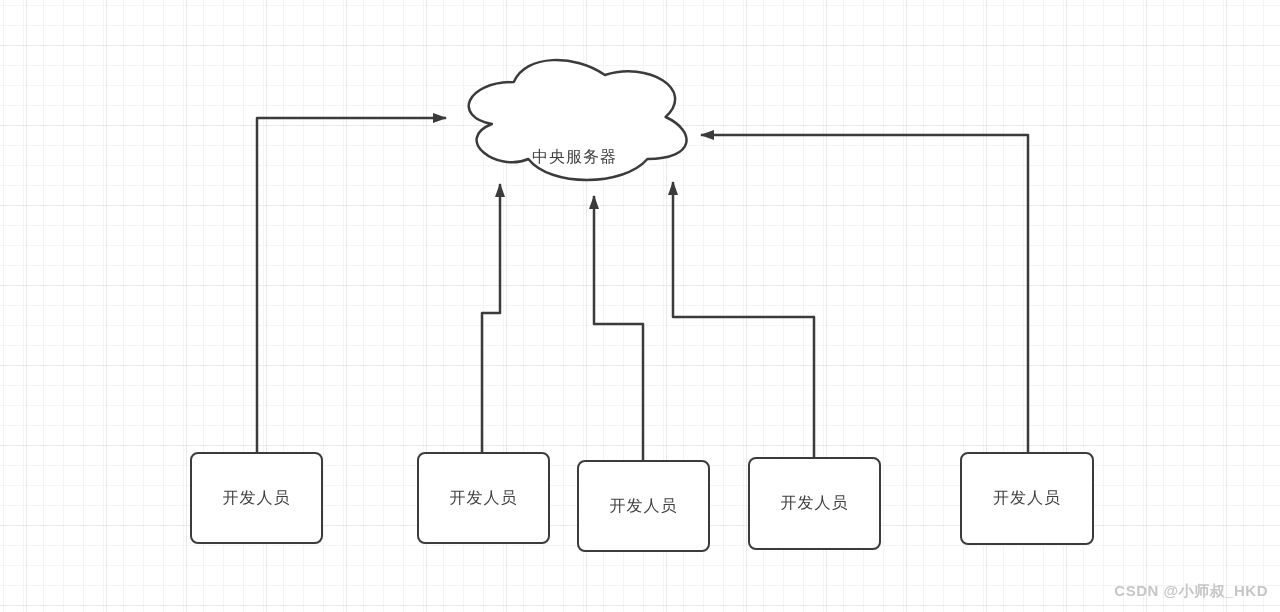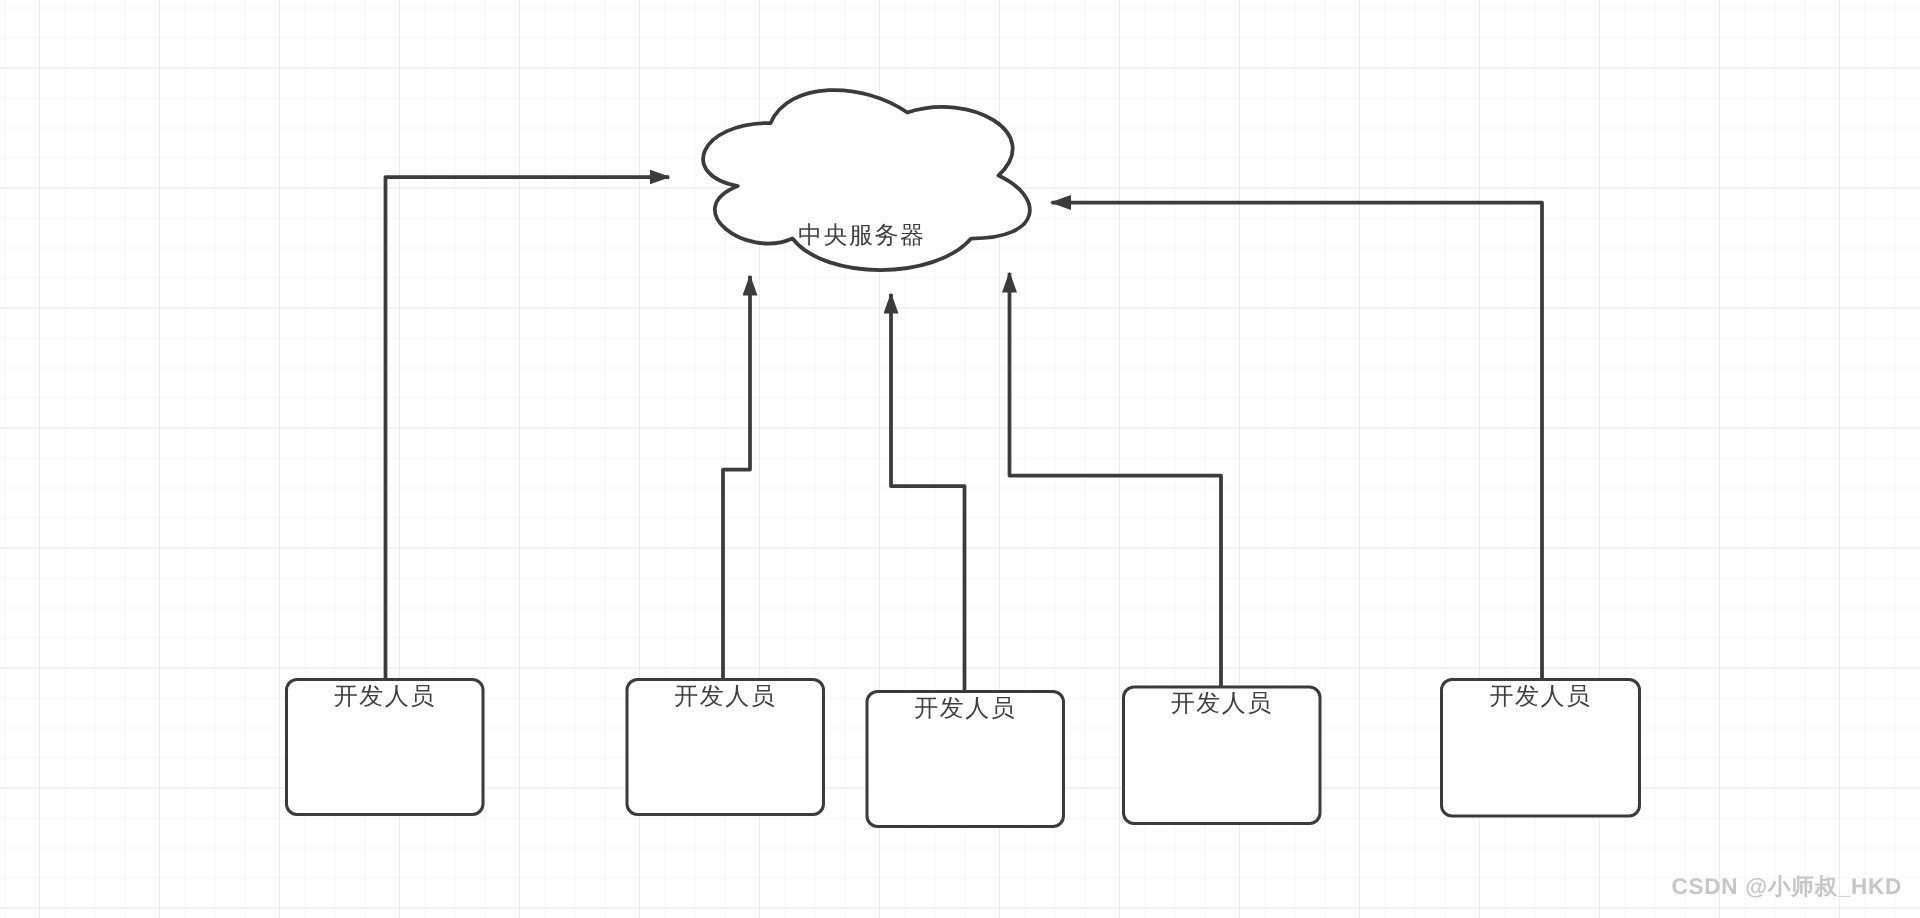--- a/index.html
+++ b/index.html
@@ -42,21 +42,21 @@
     stroke-width: 2.5;
     stroke-linejoin: round;
   }
   .node-box {
     position: absolute;
     box-sizing: border-box;
     background: #ffffff;
     border: 2.5px solid #3b3b3b;
     border-radius: 8px;
     display: flex;
-    align-items: flex-start;
+    align-items: center;
     justify-content: center;
   }
   .node-label {
     font-size: 16px;
     color: #3f3f3f;
     letter-spacing: 1px;
     white-space: nowrap;
   }
   .cloud-label {
     position: absolute;

